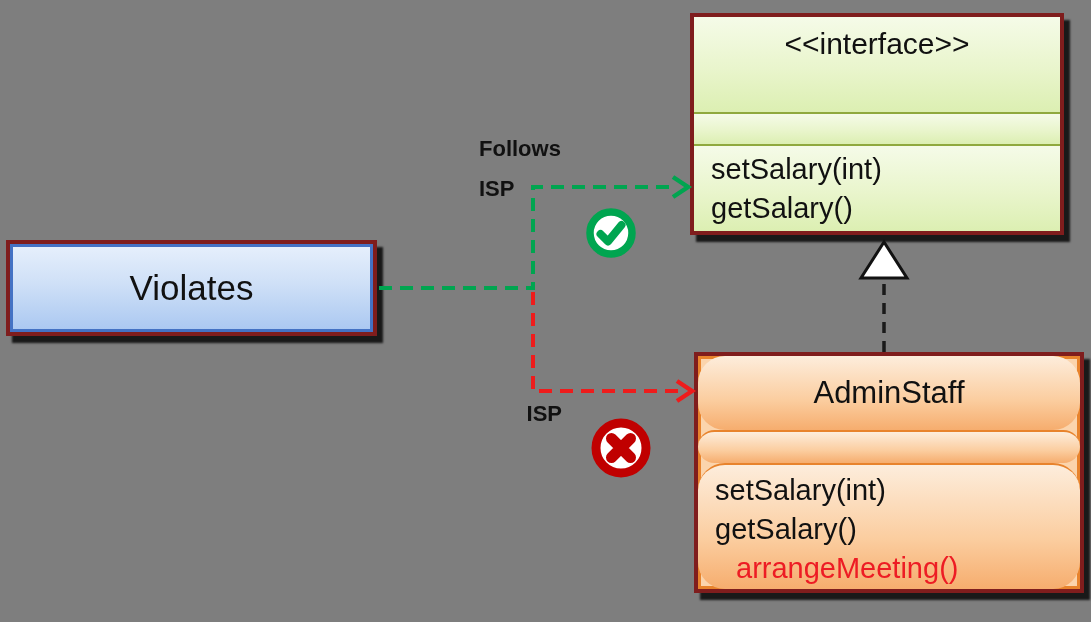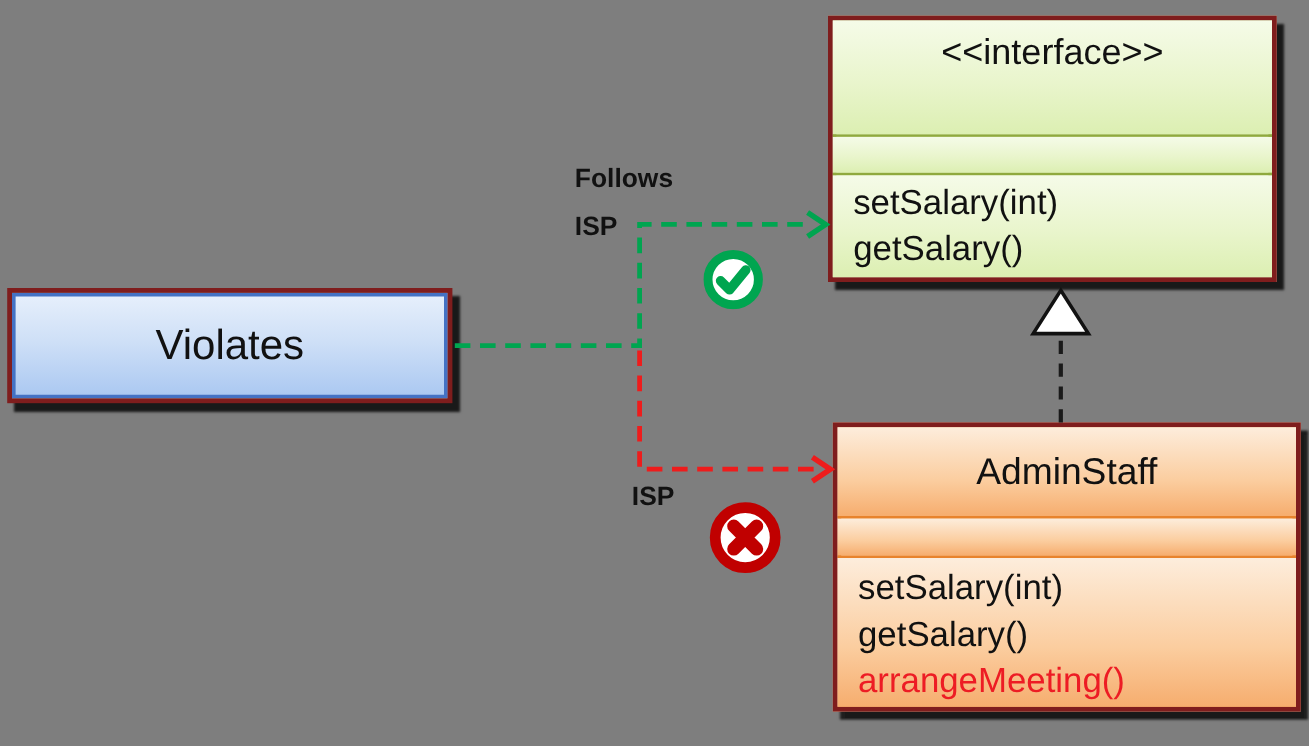--- a/index.html
+++ b/index.html
@@ -34,25 +34,25 @@
   .green-grad{background:linear-gradient(180deg,#F5FBE8 0%,#E9F5CC 55%,#DCEFB2 100%);}
   .box-interface .sec-title{height:95px;text-align:center;font-size:30px;line-height:45px;padding-top:4px;}
   .box-interface .sec-empty{height:32px;border-top:2px solid #8FA93E;}
   .box-interface .sec-methods{flex:1;border-top:2px solid #8FA93E;font-size:29px;line-height:39px;padding:4px 0 0 17px;}
   
   .box-admin{
     left:694px;top:352px;width:390px;height:241px;
     background:#FBD4AC;
     box-shadow:inset 0 0 0 3px #E8832C, 6px 7px 2px rgba(0,0,0,0.8);
   }
-  .orange-grad{background:linear-gradient(180deg,#FDEDDC 0%,#FBCD9F 60%,#F6AD6E 100%);}
+  .orange-grad{background:linear-gradient(180deg,#FDEDDC 0%,#FBCD9F 60%,#F6AD6E 100%);border-radius:27px;}
   .box-admin .sec-title{height:74px;text-align:center;font-size:31px;display:flex;align-items:center;justify-content:center;}
   .box-admin .sec-empty{height:33px;border-top:2px solid #E8832C;}
   .box-admin .sec-methods{flex:1;border-top:2px solid #E8832C;font-size:29px;line-height:39px;padding:6px 0 0 17px;}
-  .violation{color:#ED1C24;}
+  .violation{color:#ED1C24;margin-left:21px;}
   
   svg.connectors{position:absolute;left:0;top:0;pointer-events:none;}
   .dash-green{stroke:#00A550;stroke-width:4;fill:none;stroke-dasharray:13 8;}
   .head-green{stroke:#00A550;stroke-width:4.5;fill:none;}
   .dash-red{stroke:#EE1C1C;stroke-width:4;fill:none;stroke-dasharray:13 8;}
   .head-red{stroke:#EE1C1C;stroke-width:4.5;fill:none;}
   .dash-black{stroke:#1a1a1a;stroke-width:3.5;fill:none;stroke-dasharray:11 8;}
   .tri-realize{fill:#FFFFFF;stroke:#121212;stroke-width:3;}
   
   .conn-label{position:absolute;font-weight:bold;font-size:22px;color:#111;}

